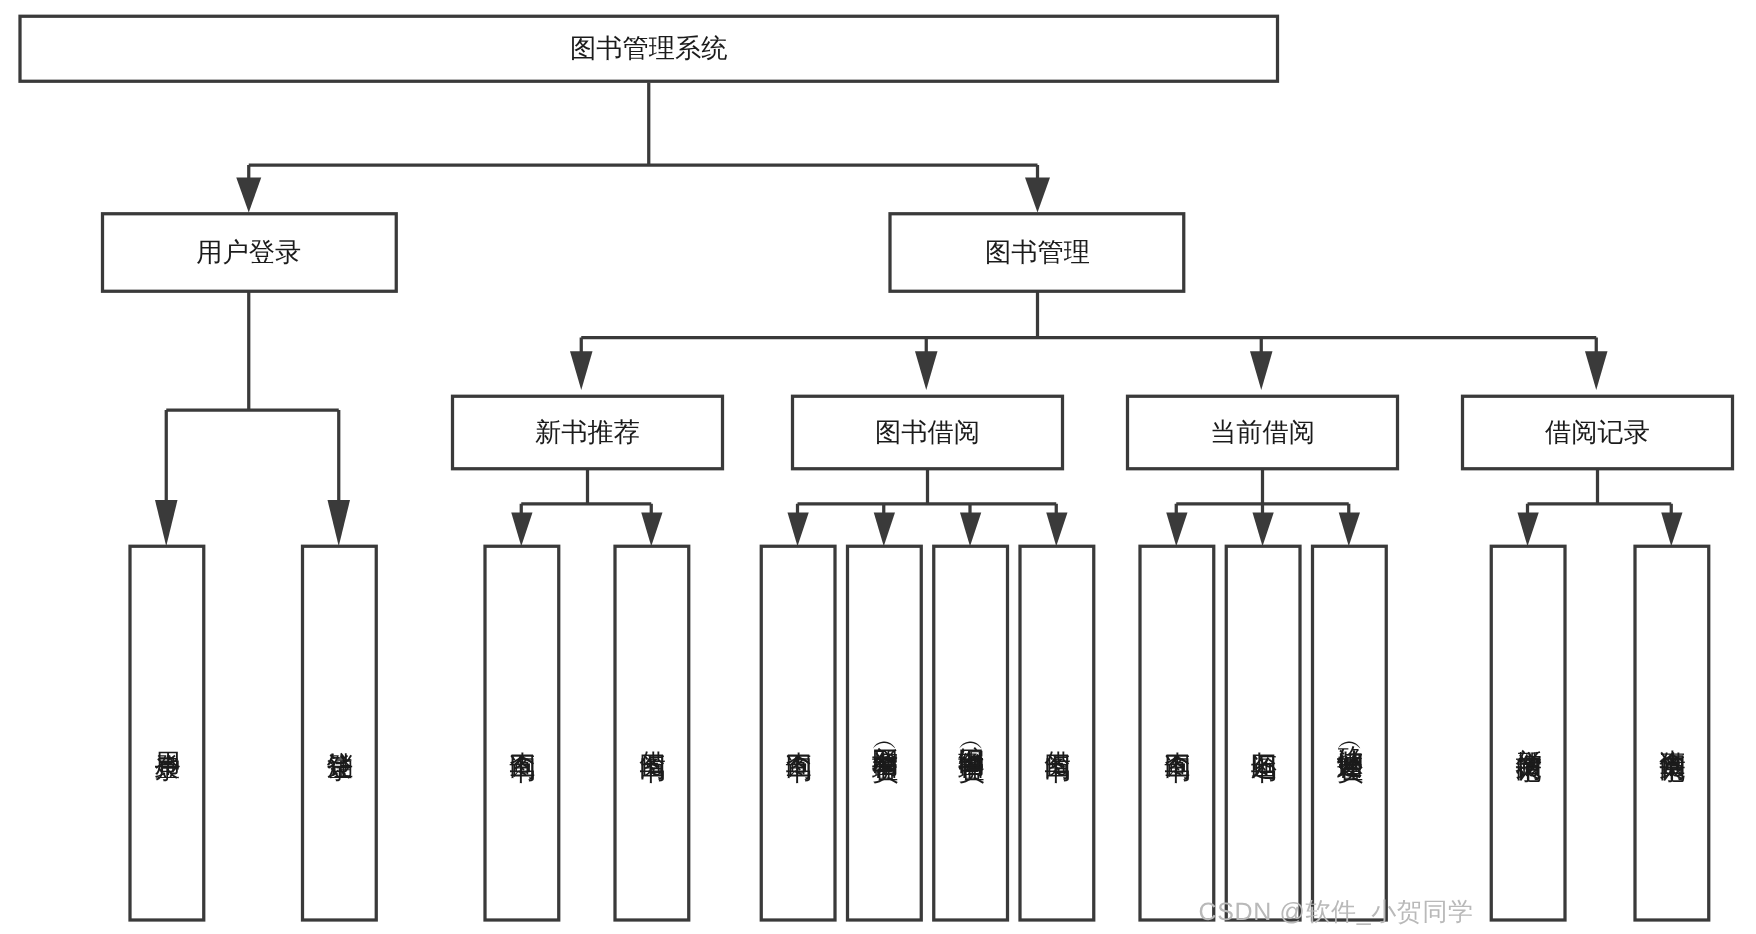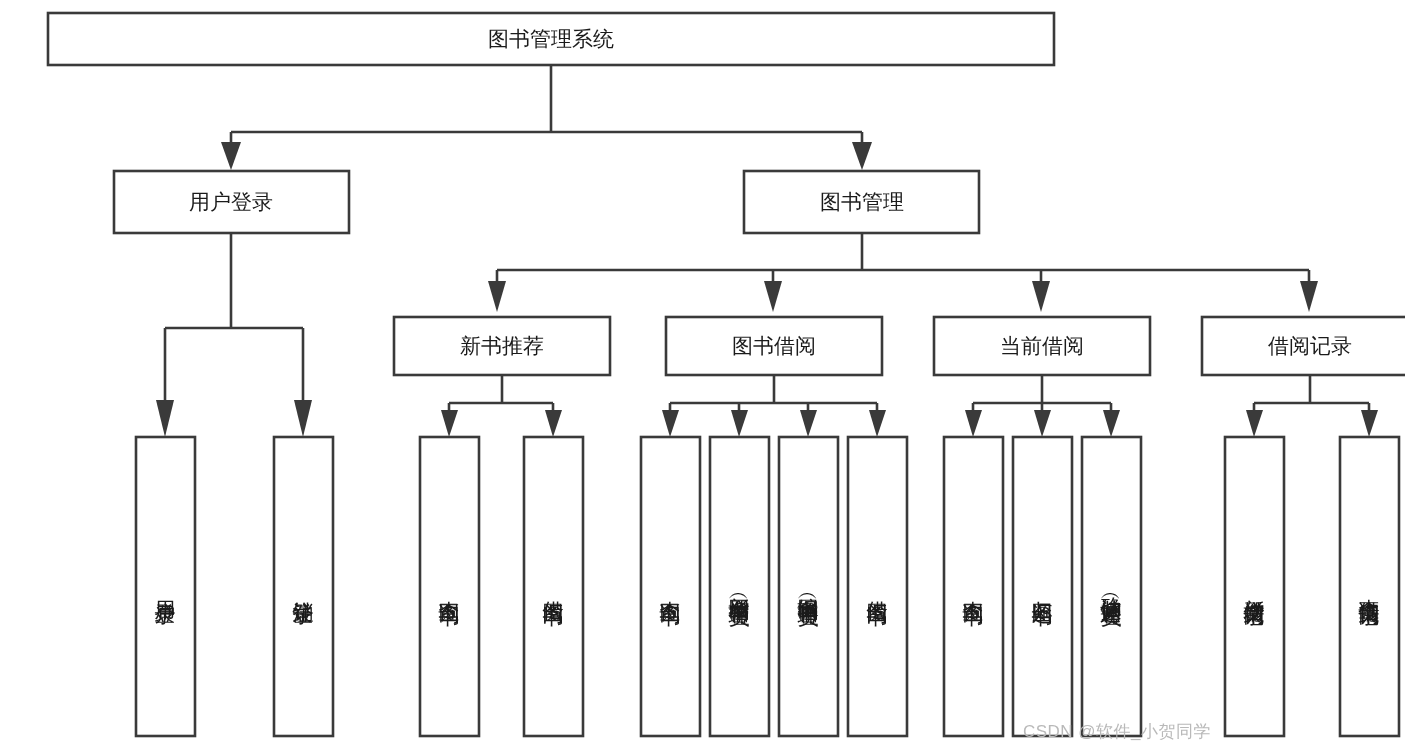--- a/index.html
+++ b/index.html
@@ -11,21 +11,20 @@
     width: 1405px;
     height: 747px;
     overflow: hidden;
     font-family: "Liberation Sans", "DejaVu Sans", sans-serif;
   }
   #diagram-root {
     position: relative;
     width: 1187px;
     height: 747px;
     background: #ffffff;
-    margin-left: 32px;
   }
   svg.flow {
     position: absolute;
     top: 0;
     left: 0;
     width: 1405px;
     height: 747px;
   }
   .node-rect {
     fill: #ffffff;
@@ -64,21 +63,21 @@
     text-align: center;
     white-space: nowrap;
     pointer-events: none;
     user-select: none;
   }
   .watermark {
     position: absolute;
     right: 8px;
     bottom: 4px;
     font-family: "Liberation Sans", "DejaVu Sans", sans-serif;
-    font-size: 17px;
+    font-size: 20px;
     color: #b9b9b9;
     letter-spacing: 0.5px;
     white-space: nowrap;
   }
 </style>
 </head>
 <body>
 
 <div id="diagram-root">
 

